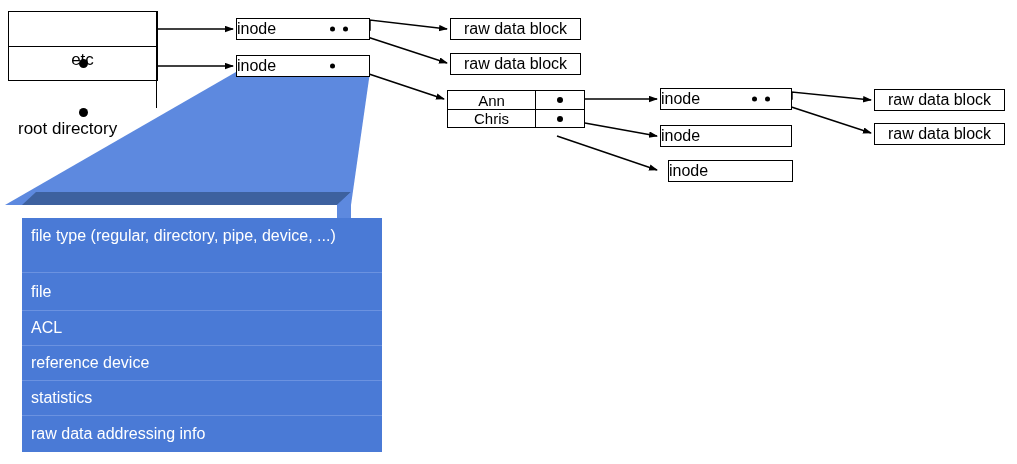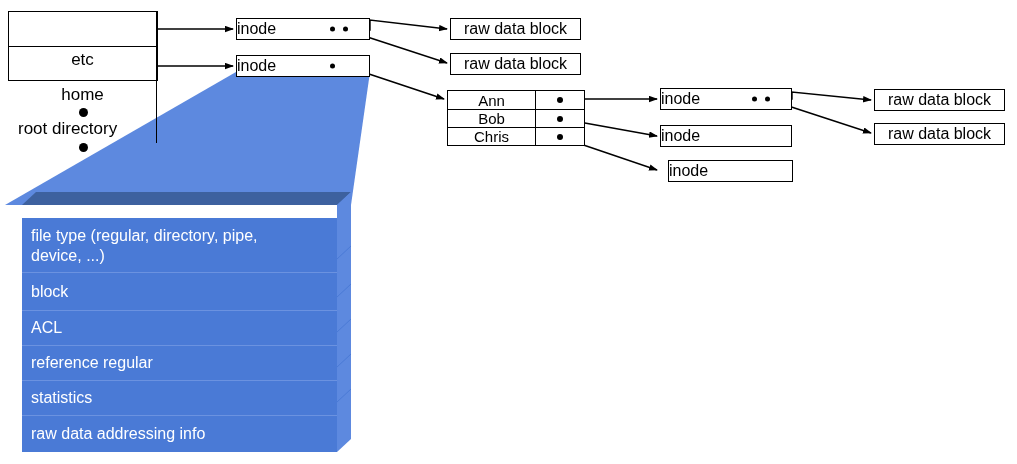--- a/index.html
+++ b/index.html
@@ -163,21 +163,21 @@
 
   
   #stack {
     position: absolute;
     left: 22px;
     top: 205px;
   }
   .stack-row {
     position: absolute;
     box-sizing: border-box;
-    width: 315px;
+    width: 360px;
     background: #4a7ad6;
     color: #ffffff;
     font-size: 16px;
     line-height: 20px;
     padding: 0 16px 0 9px;
     display: flex;
     align-items: center;
     border-top: 1px solid #6b92e0;
   }
   .stack-row.first {
@@ -226,21 +226,20 @@
   </svg>
 
   <div class="dir-table" style="left:8px; top:11px; width:150px;">
     <div class="dir-row">
       <div class="dir-name">etc</div>
       <div class="dir-ptr">
         <span class="bigdot"></span>
       </div>
     </div>
     <div class="dir-row">
-      <div class="dir-name">home</div>
       <div class="dir-ptr">
         <span class="bigdot"></span>
       </div>
     </div>
   </div>
 
   <div class="caption" style="left:18px; top:95px;margin-top:24px;">root directory</div>
 
   <div class="box inode-box" style="left:236px; top:18px; width:134px; height:22px;">
     <span class="lbl">inode</span>
@@ -260,26 +259,20 @@
   <div class="box rawblock" style="left:450px; top:18px; width:131px; height:22px;">
     <span class="lbl">raw data block</span>
   </div>
   <div class="box rawblock" style="left:450px; top:53px; width:131px; height:22px;">
     <span class="lbl">raw data block</span>
   </div>
 
   <div class="user-table" style="left:447px; top:90px; width:138px;">
     <div class="user-row">
       <div class="user-name">Ann</div>
-      <div class="user-ptr">
-        <span class="smalldot"></span>
-      </div>
-    </div>
-    <div class="user-row">
-      <div class="user-name">Bob</div>
       <div class="user-ptr">
         <span class="smalldot"></span>
       </div>
     </div>
     <div class="user-row">
       <div class="user-name">Chris</div>
       <div class="user-ptr">
         <span class="smalldot"></span>
       </div>
     </div>
@@ -320,27 +313,27 @@
         <line x1="315" y1="140" x2="329" y2="127"></line>
         <line x1="315" y1="175" x2="329" y2="162"></line>
         <line x1="315" y1="210" x2="329" y2="197"></line>
       </g>
     </svg>
 
     <div class="stack-row first" style="left:0; top:13px; height:54px;">
       <span style="display:block; padding-right:10px;">file type (regular, directory, pipe, device, ...)</span>
     </div>
     <div class="stack-row" style="left:0; top:67px; height:38px;">
-      <span>block</span>
+      <span>file</span>
     </div>
     <div class="stack-row" style="left:0; top:105px; height:35px;">
       <span>ACL</span>
     </div>
     <div class="stack-row" style="left:0; top:140px; height:35px;">
-      <span>reference regular</span>
+      <span>reference device</span>
     </div>
     <div class="stack-row" style="left:0; top:175px; height:35px;">
       <span>statistics</span>
     </div>
     <div class="stack-row" style="left:0; top:210px; height:37px;">
       <span>raw data addressing info</span>
     </div>
   </div>
 
 </div>

